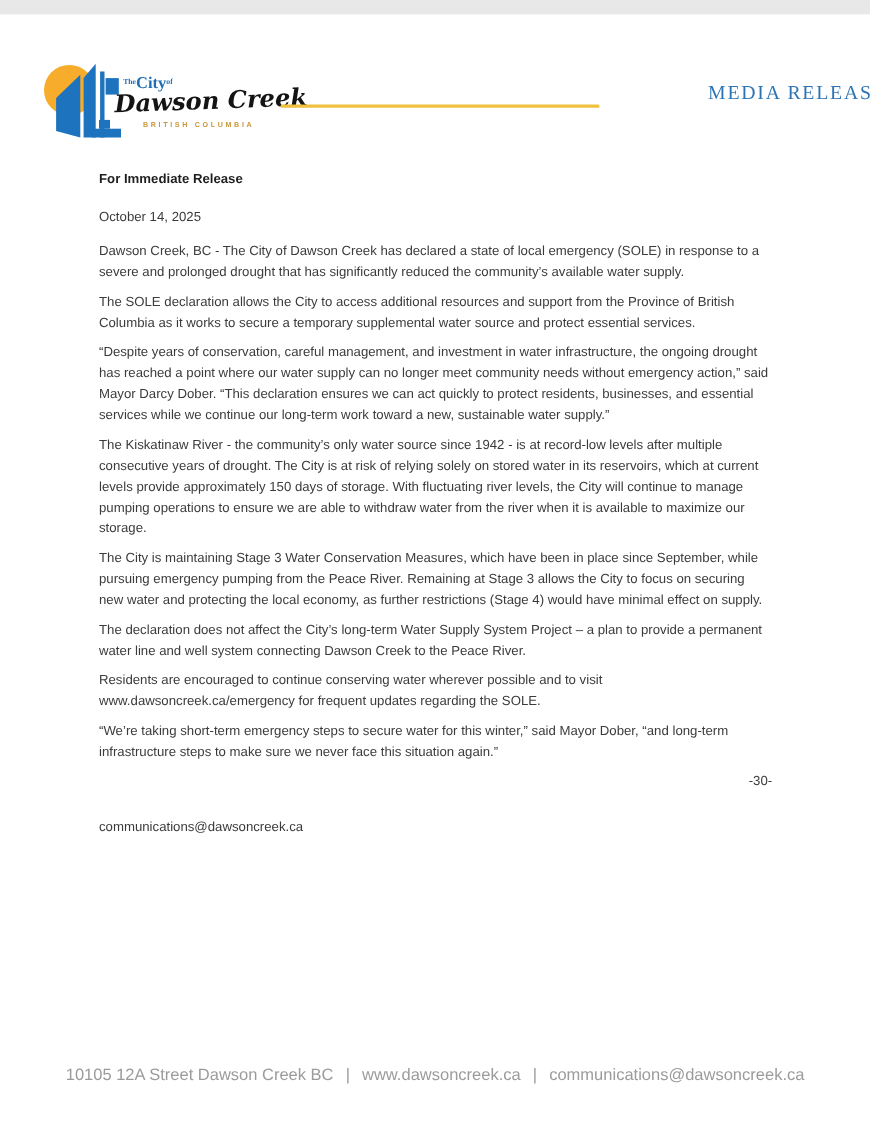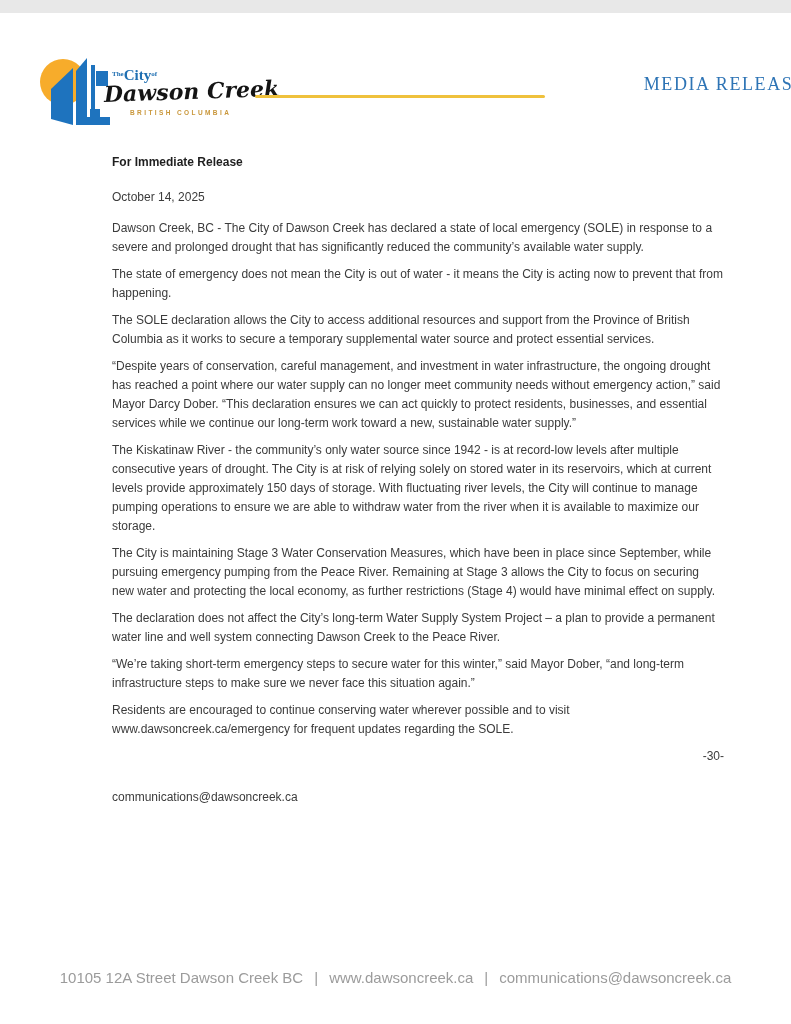--- a/index.html
+++ b/index.html
@@ -47,21 +47,21 @@
   }
   .media-release {
     position: absolute; right: 33px; top: 61px;
     font-family: "Liberation Serif", serif;
     font-size: 18px; letter-spacing: 1.6px;
     color: #2e74b5; white-space: nowrap;
   }
 
   
   .content {
-    position: absolute; left: 112px; top: 140px; width: 612px;
+    position: absolute; left: 90px; top: 140px; width: 612px;
     font-size: 12px; line-height: 19px;
   }
   .content p { margin: 0 0 8px 0; }
   .fir { font-weight: 700; color: #1f1f1f; margin-bottom: 16px !important; }
   .headline { font-weight: 700; color: #1f1f1f; margin-bottom: 0 !important; }
   .date { margin-bottom: 12px !important; }
   .end-mark { text-align: right; margin: 6px 0 22px 0 !important; }
   .contact-label { font-weight: 700; color: #1f1f1f; margin-bottom: 0 !important; }
   .contact-line { margin-bottom: 0 !important; }
 
@@ -102,28 +102,27 @@
   <div class="header-rule"></div>
 
   <div class="media-release">MEDIA RELEASE</div>
 
   <div class="content">
     <p class="fir">For Immediate Release</p>
 
     <p class="date">October 14, 2025</p>
 
     <p>Dawson Creek, BC - The City of Dawson Creek has declared a state of local emergency (SOLE) in response to a severe and prolonged drought that has significantly reduced the community’s available water supply.</p>
-    <p>The state of emergency does not mean the City is out of water - it means the City is acting now to prevent that from happening.</p>
     <p>The SOLE declaration allows the City to access additional resources and support from the Province of British Columbia as it works to secure a temporary supplemental water source and protect essential services.</p>
     <p>“Despite years of conservation, careful management, and investment in water infrastructure, the ongoing drought has reached a point where our water supply can no longer meet community needs without emergency action,” said Mayor Darcy Dober. “This declaration ensures we can act quickly to protect residents, businesses, and essential services while we continue our long-term work toward a new, sustainable water supply.”</p>
     <p>The Kiskatinaw River - the community’s only water source since 1942 - is at record-low levels after multiple consecutive years of drought. The City is at risk of relying solely on stored water in its reservoirs, which at current levels provide approximately 150 days of storage. With fluctuating river levels, the City will continue to manage pumping operations to ensure we are able to withdraw water from the river when it is available to maximize our storage.</p>
     <p>The City is maintaining Stage 3 Water Conservation Measures, which have been in place since September, while pursuing emergency pumping from the Peace River. Remaining at Stage 3 allows the City to focus on securing new water and protecting the local economy, as further restrictions (Stage 4) would have minimal effect on supply.</p>
     <p>The declaration does not affect the City’s long-term Water Supply System Project – a plan to provide a permanent water line and well system connecting Dawson Creek to the Peace River.</p>
+    <p>Residents are encouraged to continue conserving water wherever possible and to visit www.dawsoncreek.ca/emergency for frequent updates regarding the SOLE.</p>
     <p>“We’re taking short-term emergency steps to secure water for this winter,” said Mayor Dober, “and long-term infrastructure steps to make sure we never face this situation again.”</p>
-    <p>Residents are encouraged to continue conserving water wherever possible and to visit www.dawsoncreek.ca/emergency for frequent updates regarding the SOLE.</p>
 
     <p class="end-mark">-30-</p>
 
     <p class="contact-line">communications@dawsoncreek.ca</p>
   </div>
 
   <div class="footer">
     <span>10105 12A Street Dawson Creek BC</span><span class="sep">|</span><span>www.dawsoncreek.ca</span><span class="sep">|</span><span>communications@dawsoncreek.ca</span>
   </div>
 

